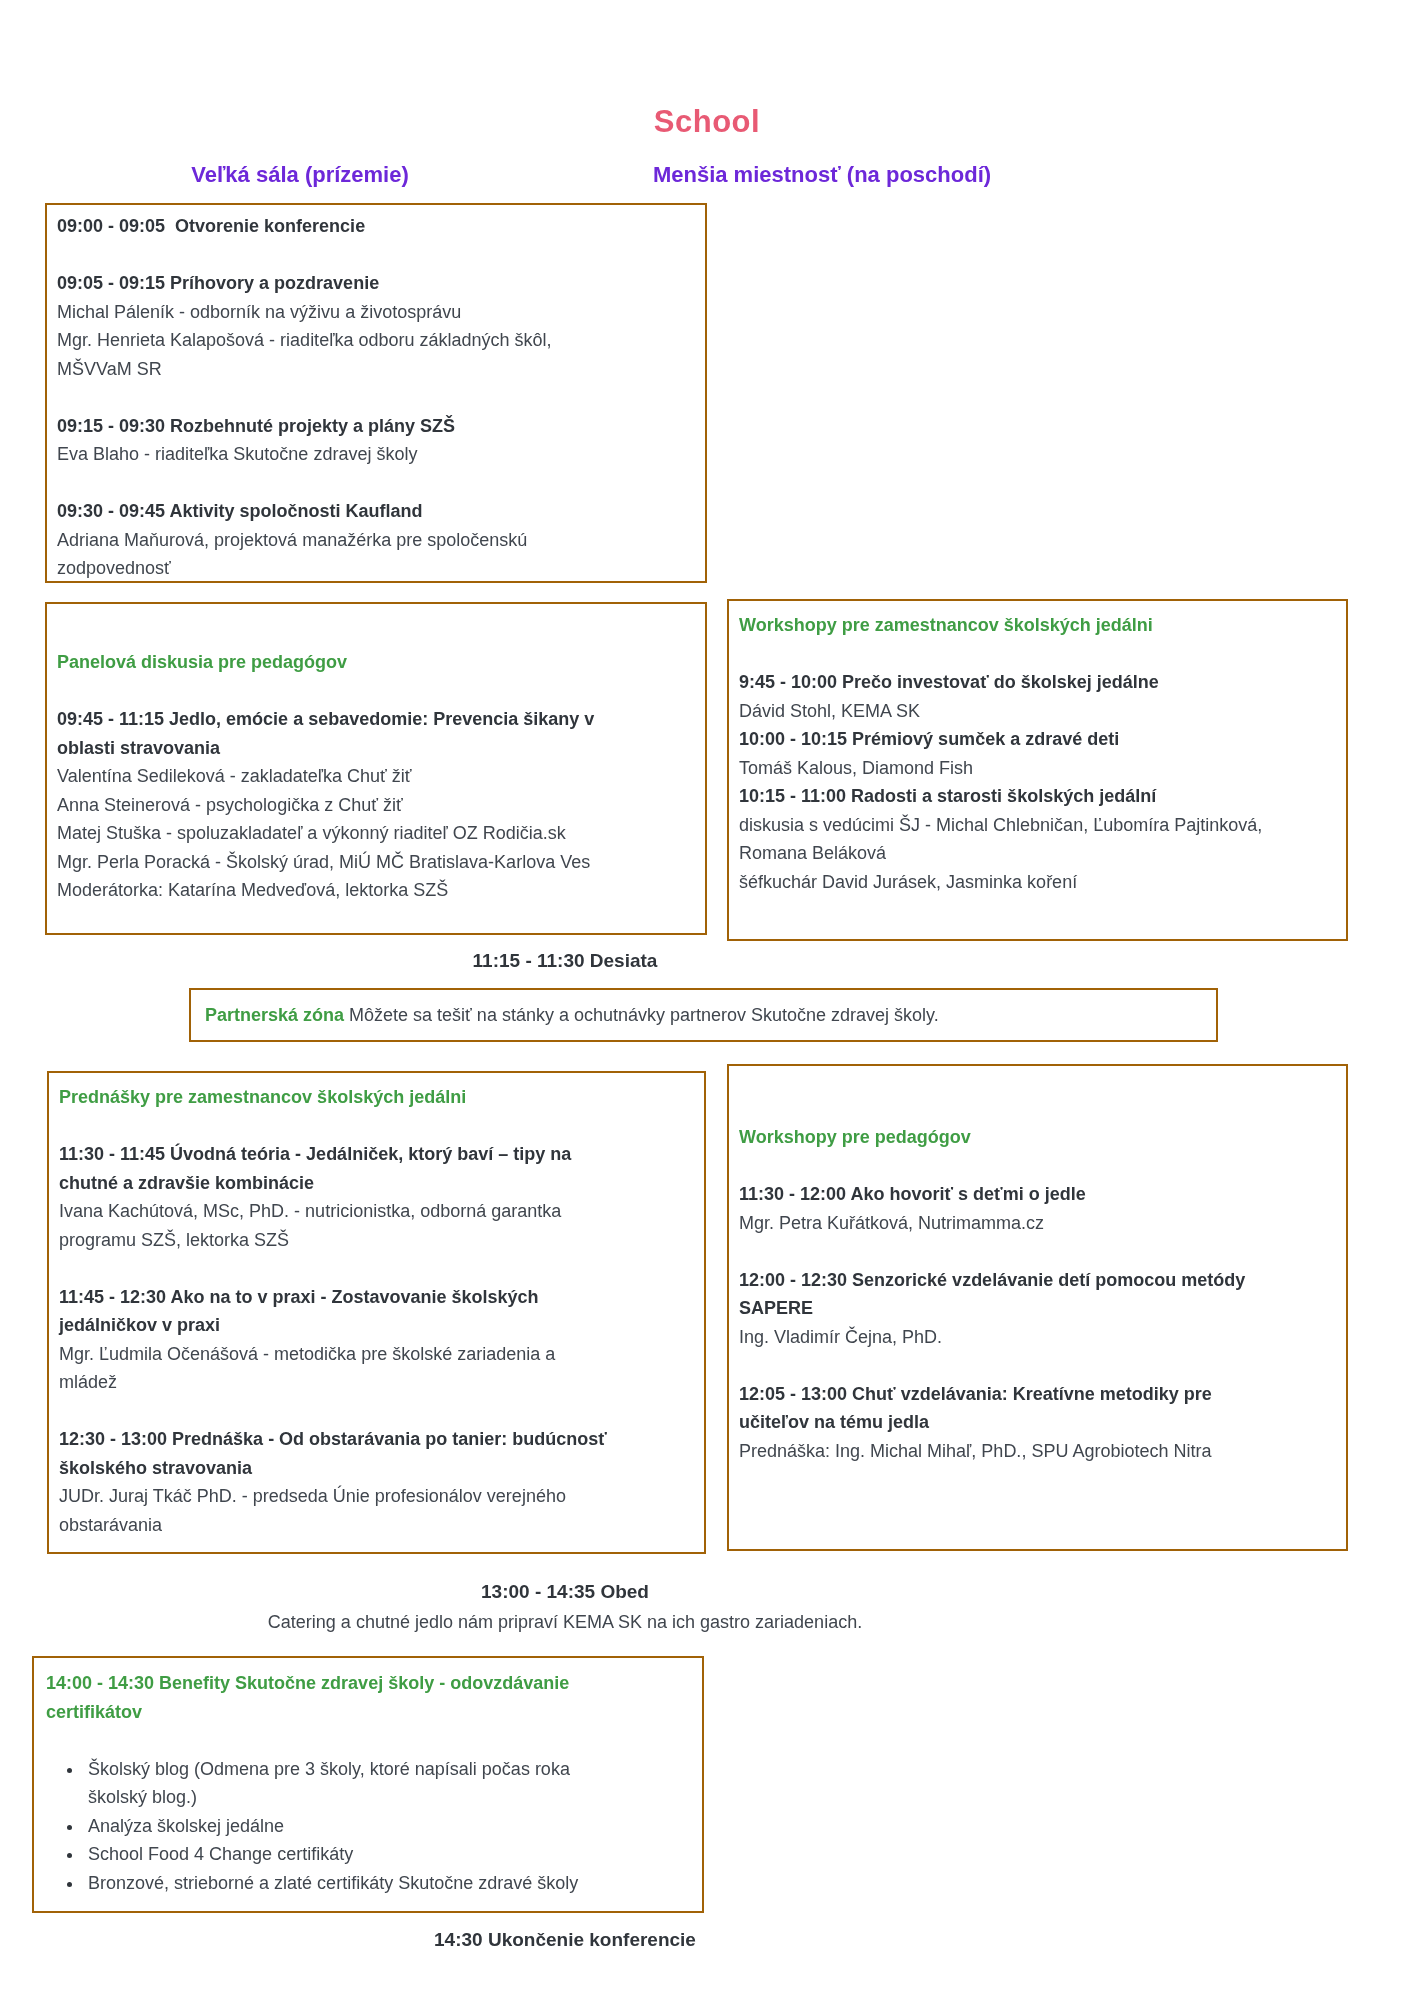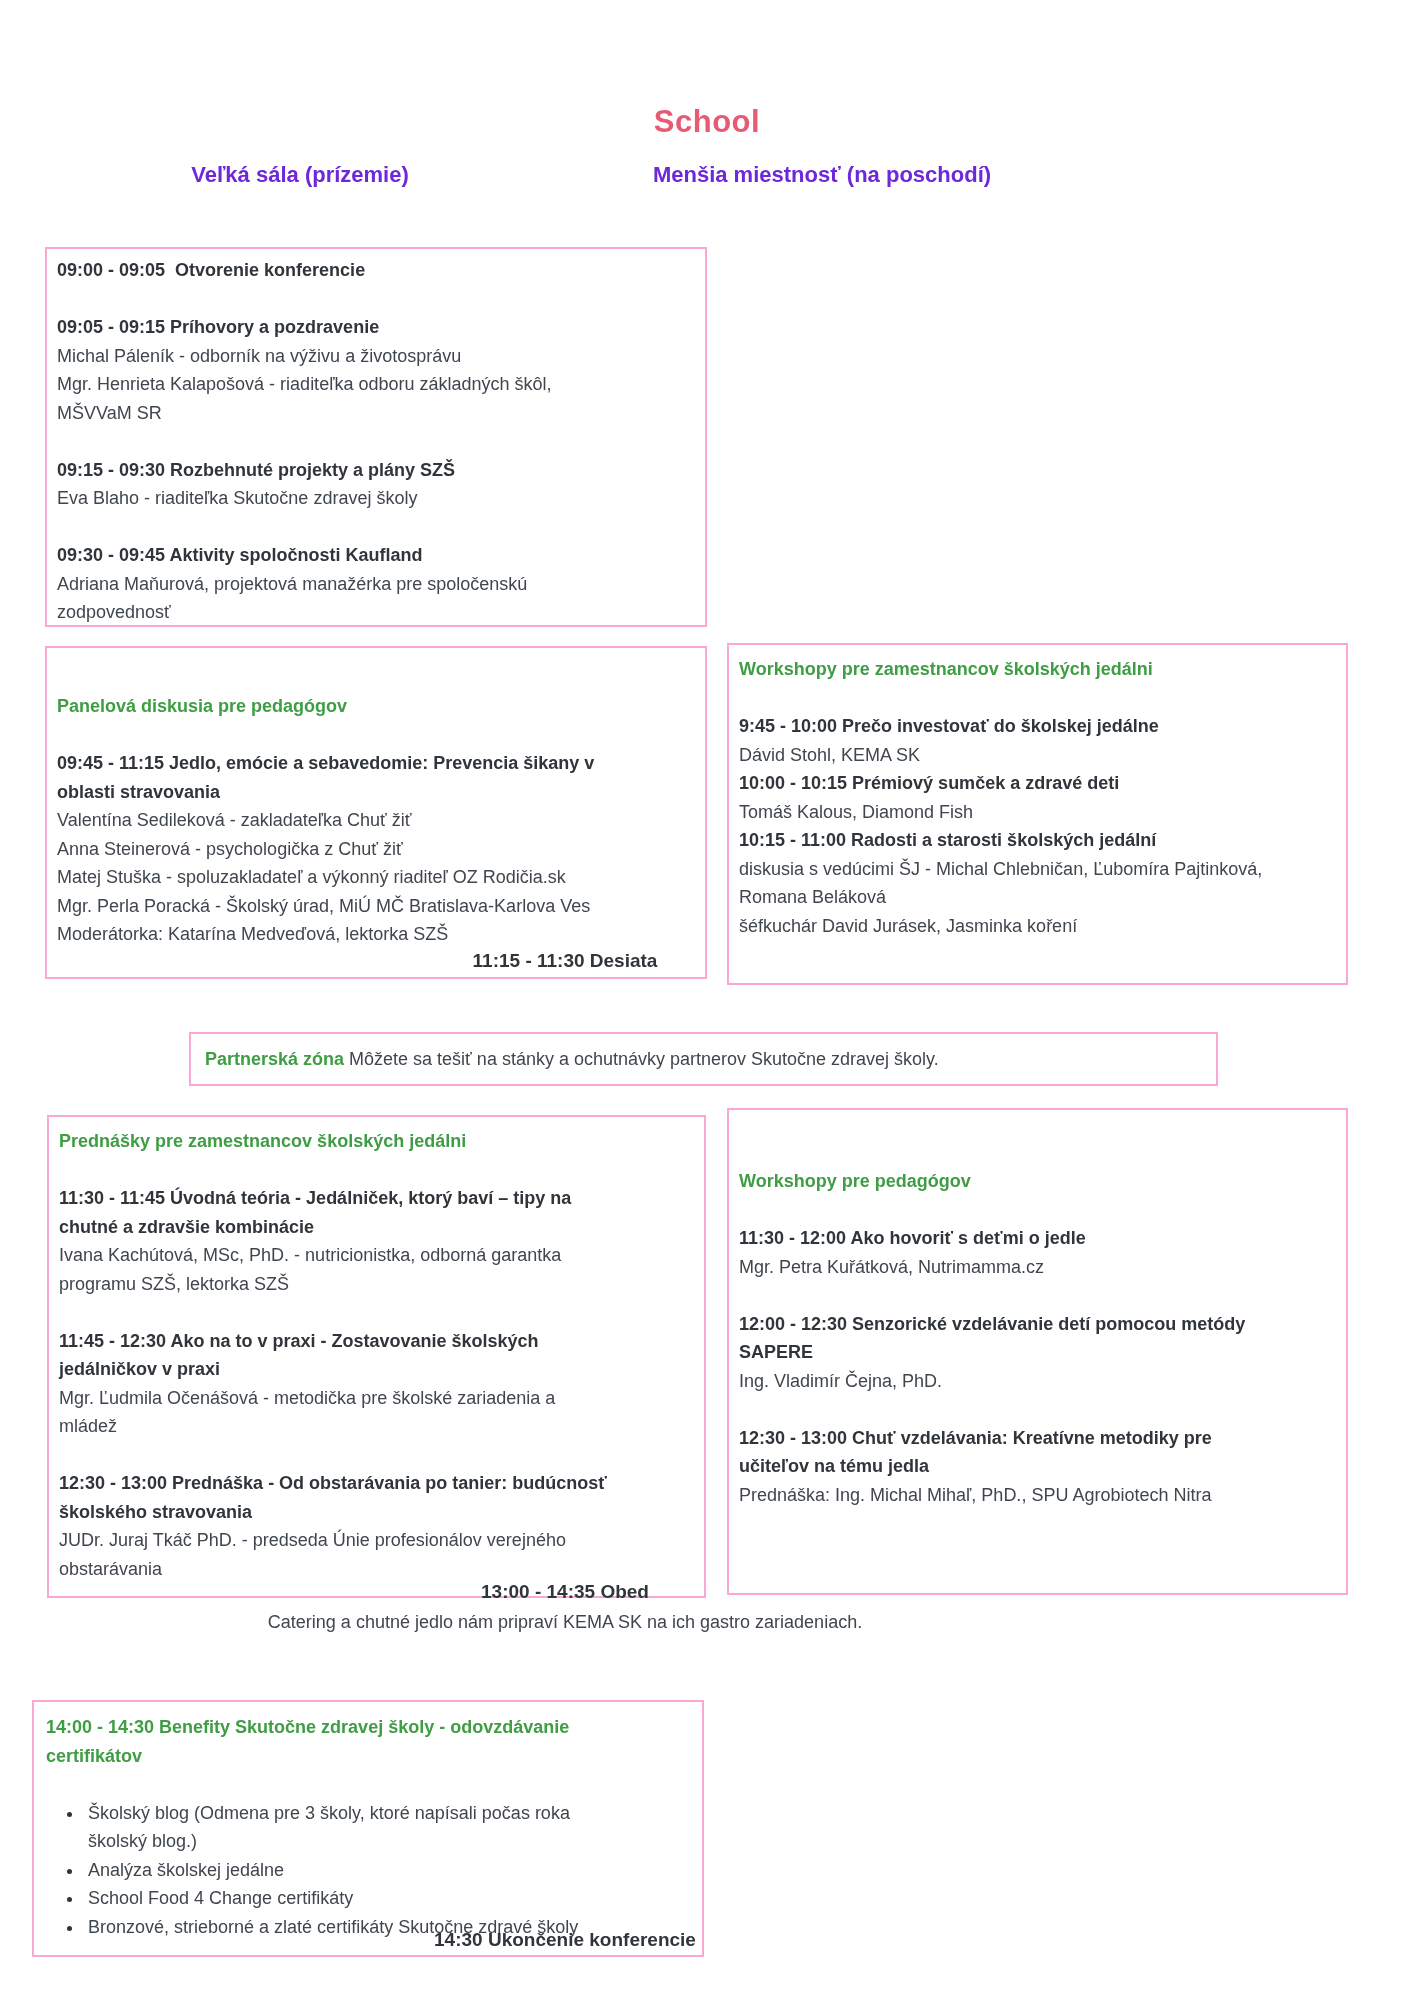--- a/index.html
+++ b/index.html
@@ -14,22 +14,22 @@
     font-size:31px; font-weight:bold; color:#e85a74; letter-spacing:0.5px;
   }
   .col-header {
     position:absolute; top:162px; font-size:22px; font-weight:bold;
     color:#6d28d9; text-align:center;
   }
   .col-header.left  { left:0;   width:600px; }
   .col-header.right { left:522px; width:600px; }
 
   .pbox {
-    position:absolute; border:2px solid #f9a8d4; background:#ffffff;
-    font-size:18px; line-height:28.5px; padding:7px 10px;margin-top:44px;
+    position:absolute; border:2px solid #a16207; background:#ffffff;
+    font-size:18px; line-height:28.5px; padding:7px 10px;
   }
   .pre { white-space:pre-line; }
   .evt-title  { font-weight:bold; color:#30353b; }
   .evt-detail { color:#40464e; }
   .box-header { font-weight:bold; color:#3f9d44; }
   .hdr-gap { margin-bottom:28.5px; }
   .evt + .evt { margin-top:28.5px; }
   .tight .evt + .evt { margin-top:0; }
   .justify { text-align:justify; }
 
@@ -153,21 +153,21 @@
     <div class="evt">
       <p class="evt-title pre">11:30 - 12:00 Ako hovoriť s deťmi o jedle</p>
       <p class="evt-detail pre">Mgr. Petra Kuřátková, Nutrimamma.cz</p>
     </div>
     <div class="evt">
       <p class="evt-title pre justify">12:00 - 12:30 Senzorické vzdelávanie detí pomocou metódy
 SAPERE</p>
       <p class="evt-detail pre">Ing. Vladimír Čejna, PhD.</p>
     </div>
     <div class="evt">
-      <p class="evt-title pre">12:30 - 13:00 Chuť vzdelávania: Kreatívne metodiky pre
+      <p class="evt-title pre">12:05 - 13:00 Chuť vzdelávania: Kreatívne metodiky pre
 učiteľov na tému jedla</p>
       <p class="evt-detail pre">Prednáška: Ing. Michal Mihaľ, PhD., SPU Agrobiotech Nitra</p>
     </div>
   </div>
 
   <div class="mid" id="lunch-title">13:00 - 14:35 Obed</div>
   <div class="mid" id="lunch-sub">Catering a chutné jedlo nám pripraví KEMA SK na ich gastro zariadeniach.</div>
 
   <div class="pbox" id="box-benefits">
     <p class="box-header pre">14:00 - 14:30 Benefity Skutočne zdravej školy - odovzdávanie

